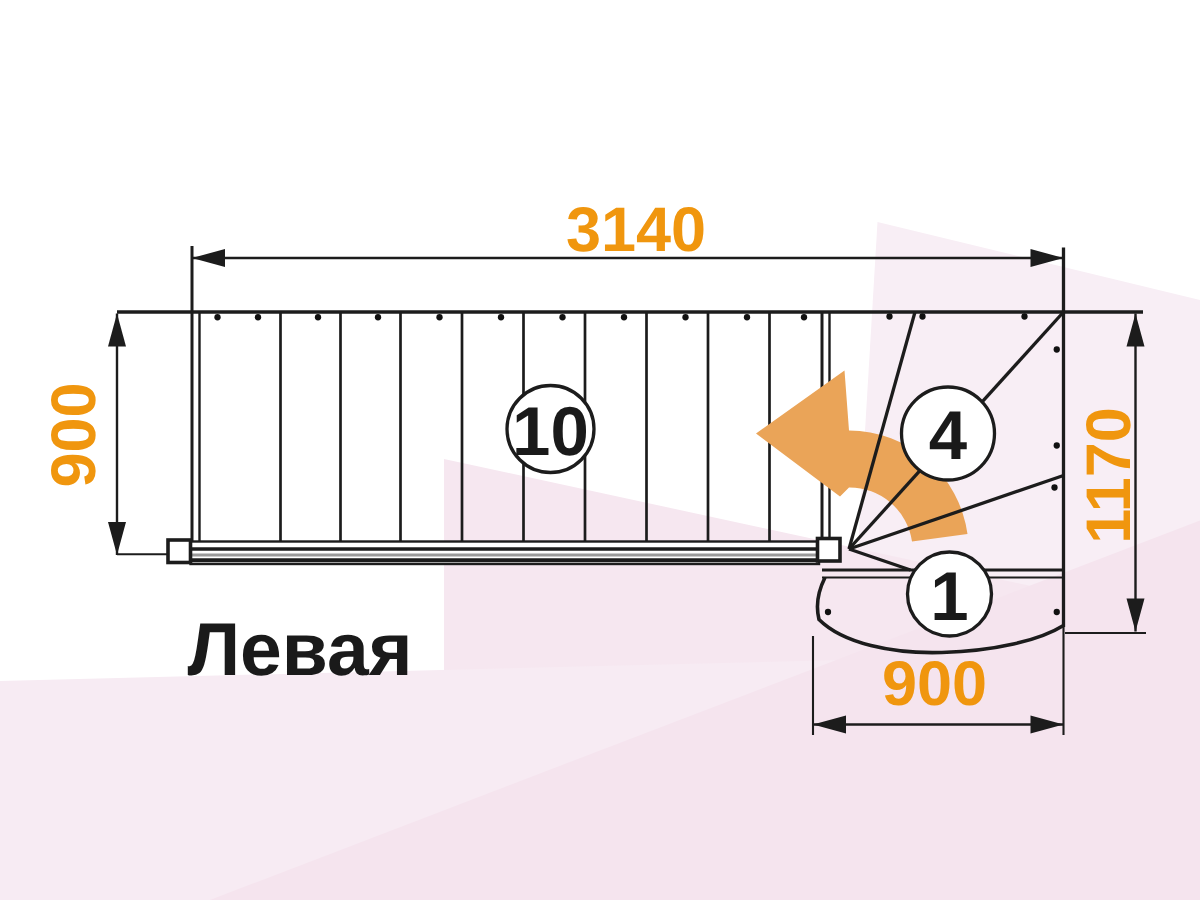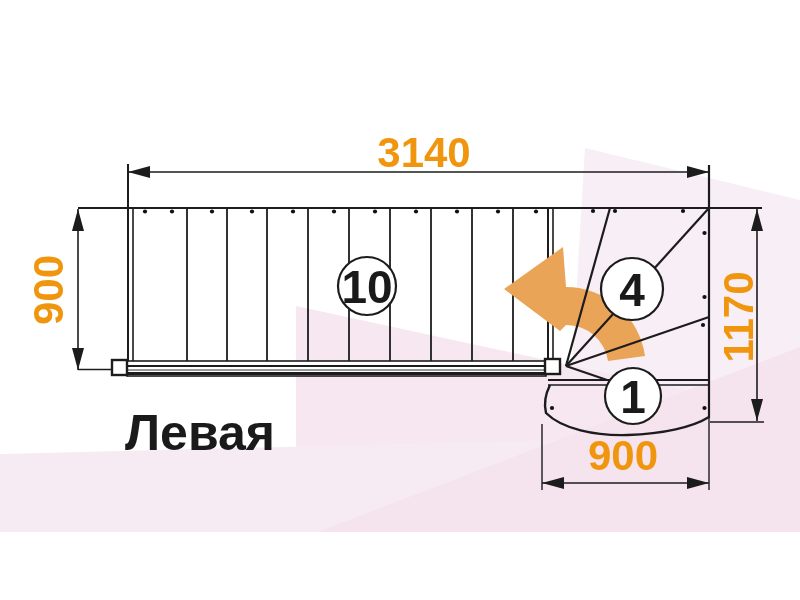--- a/index.html
+++ b/index.html
@@ -1,18 +1,18 @@
 <!DOCTYPE html>
 <html><head>
 <meta charset="utf-8">
 <style>
   html,body{margin:0;padding:0;}
   .canvas{
     position:relative;
-    width:800px;height:532px;
+    width:800px;height:600px;
     background:#ffffff;
     overflow:hidden;
     font-family:"Liberation Sans", sans-serif;
   }
   svg{display:block;}
   text{font-family:"Liberation Sans", sans-serif;}
   .dim-text{font-size:42px;font-weight:bold;}
   .circle-text{font-size:46px;font-weight:bold;fill:#1a1a1a;}
   .title-text{font-size:50px;font-weight:bold;fill:#1a1a1a;}
 </style>

